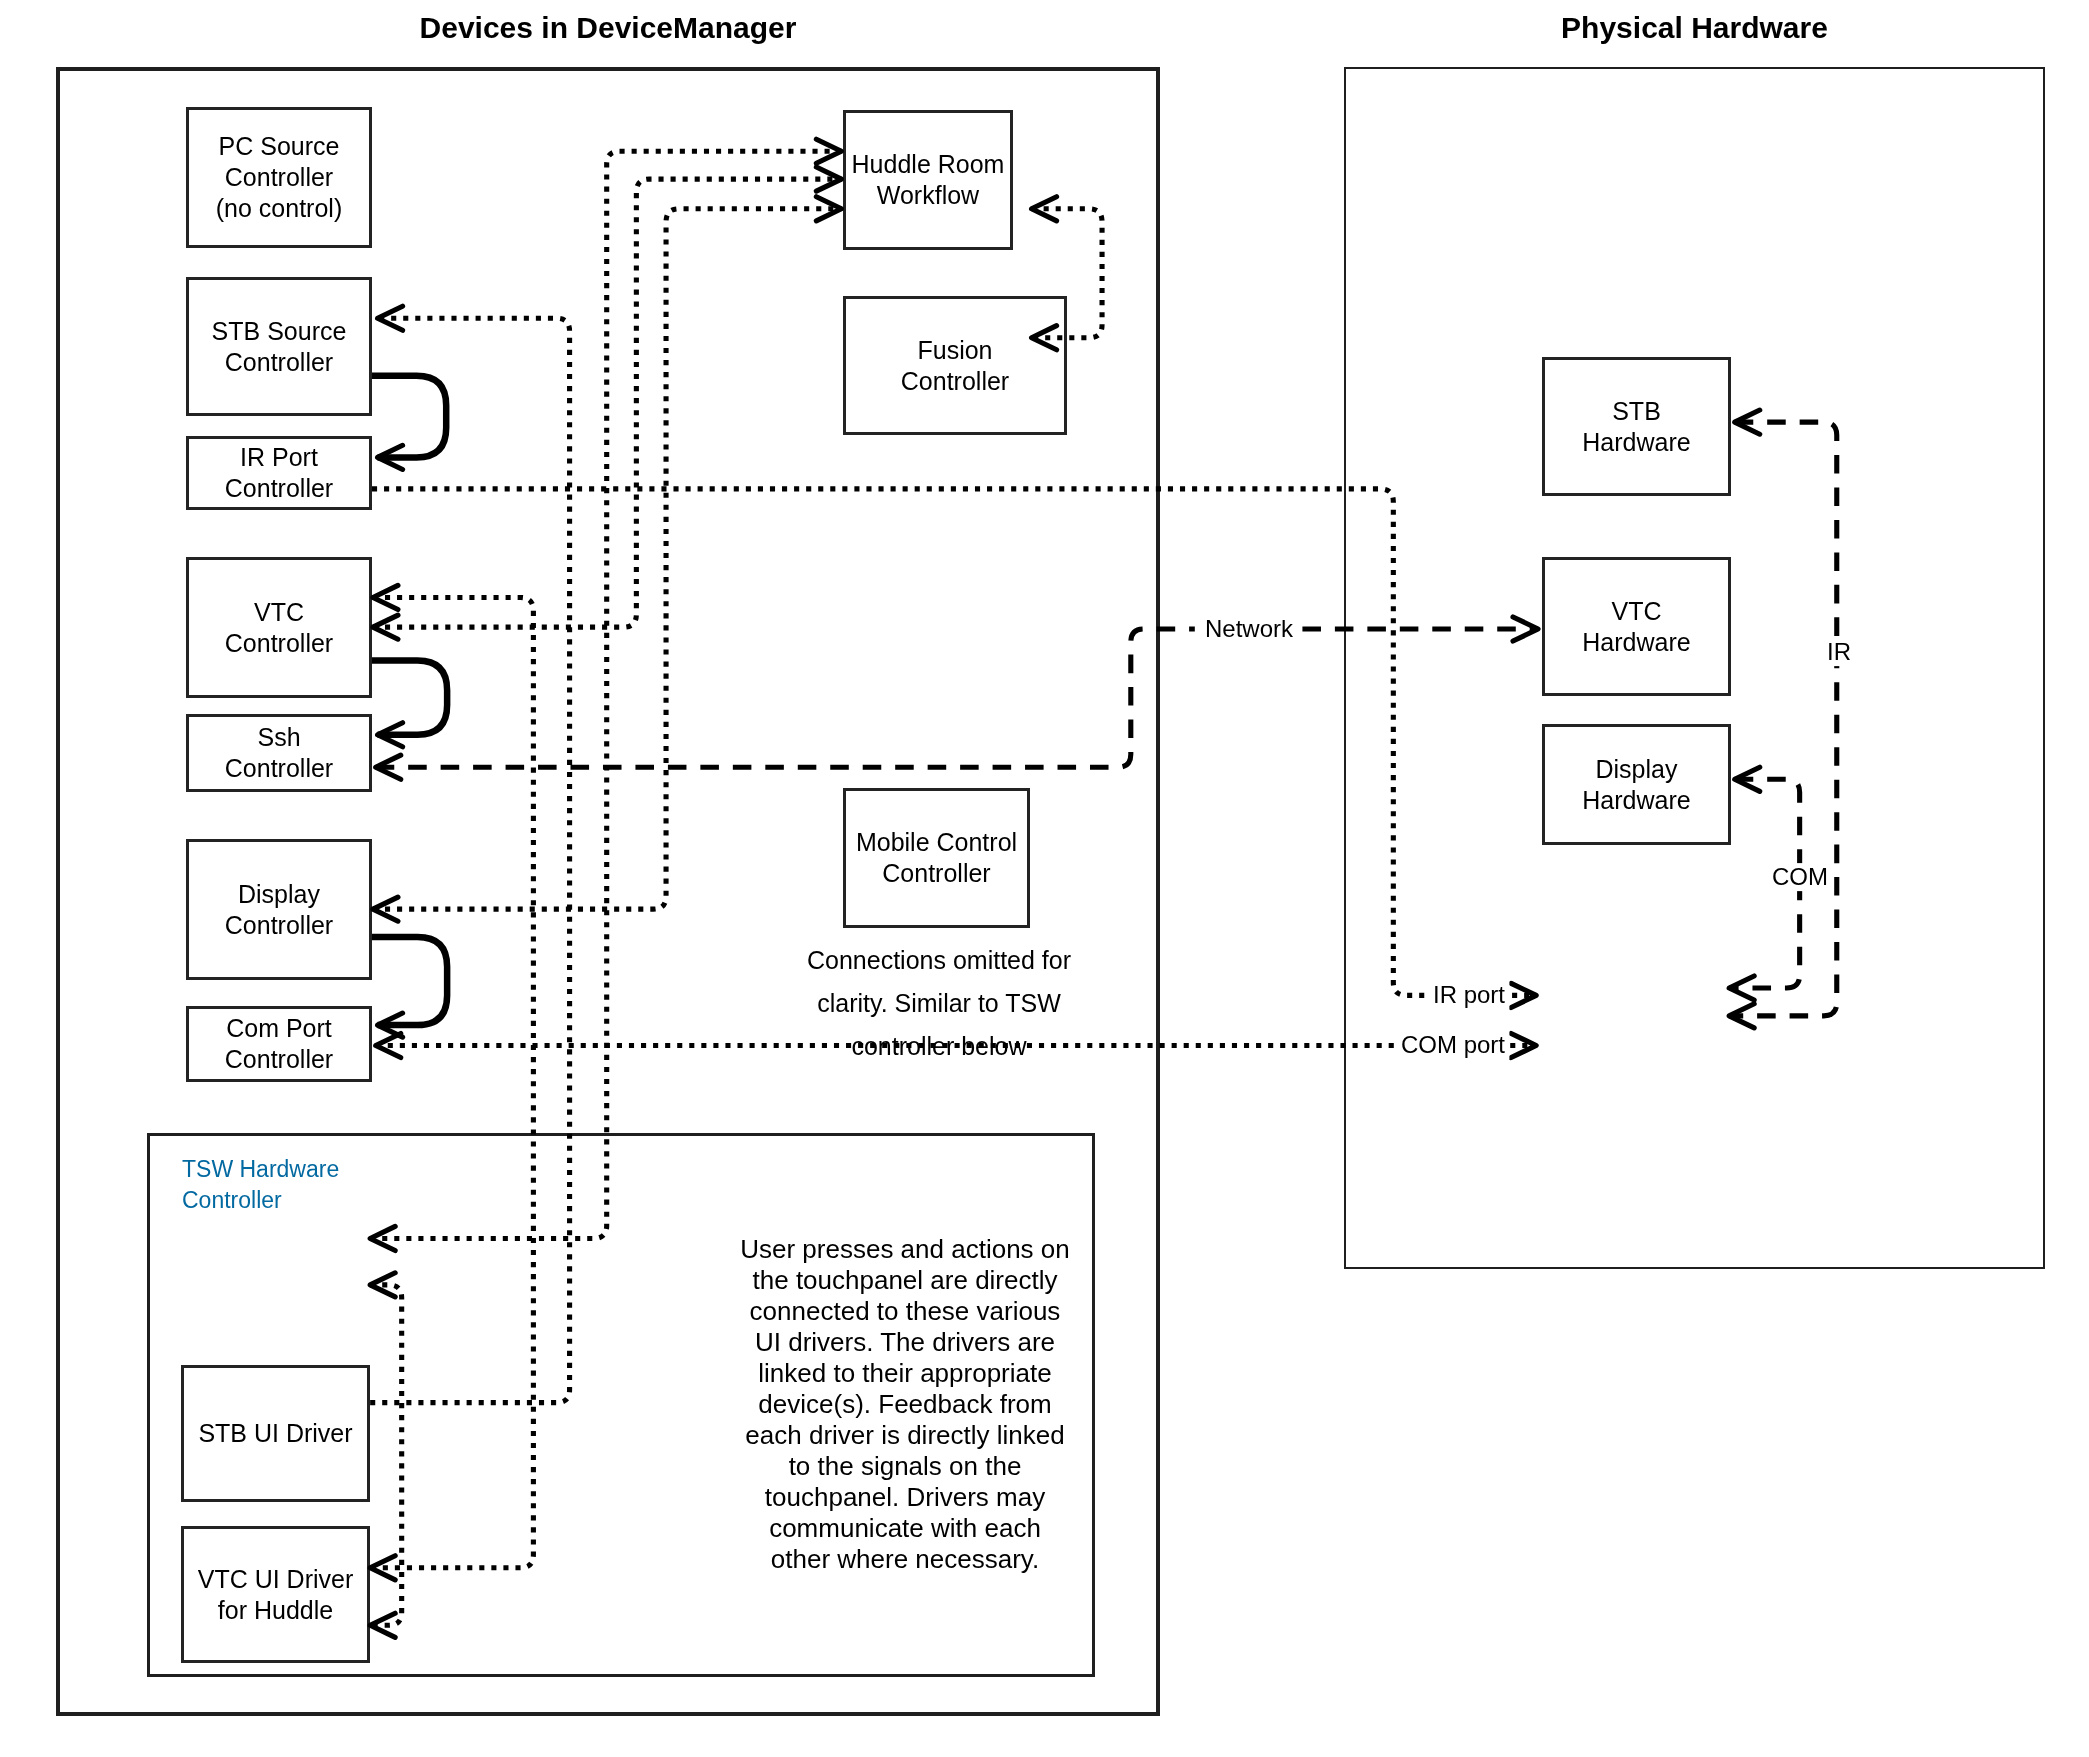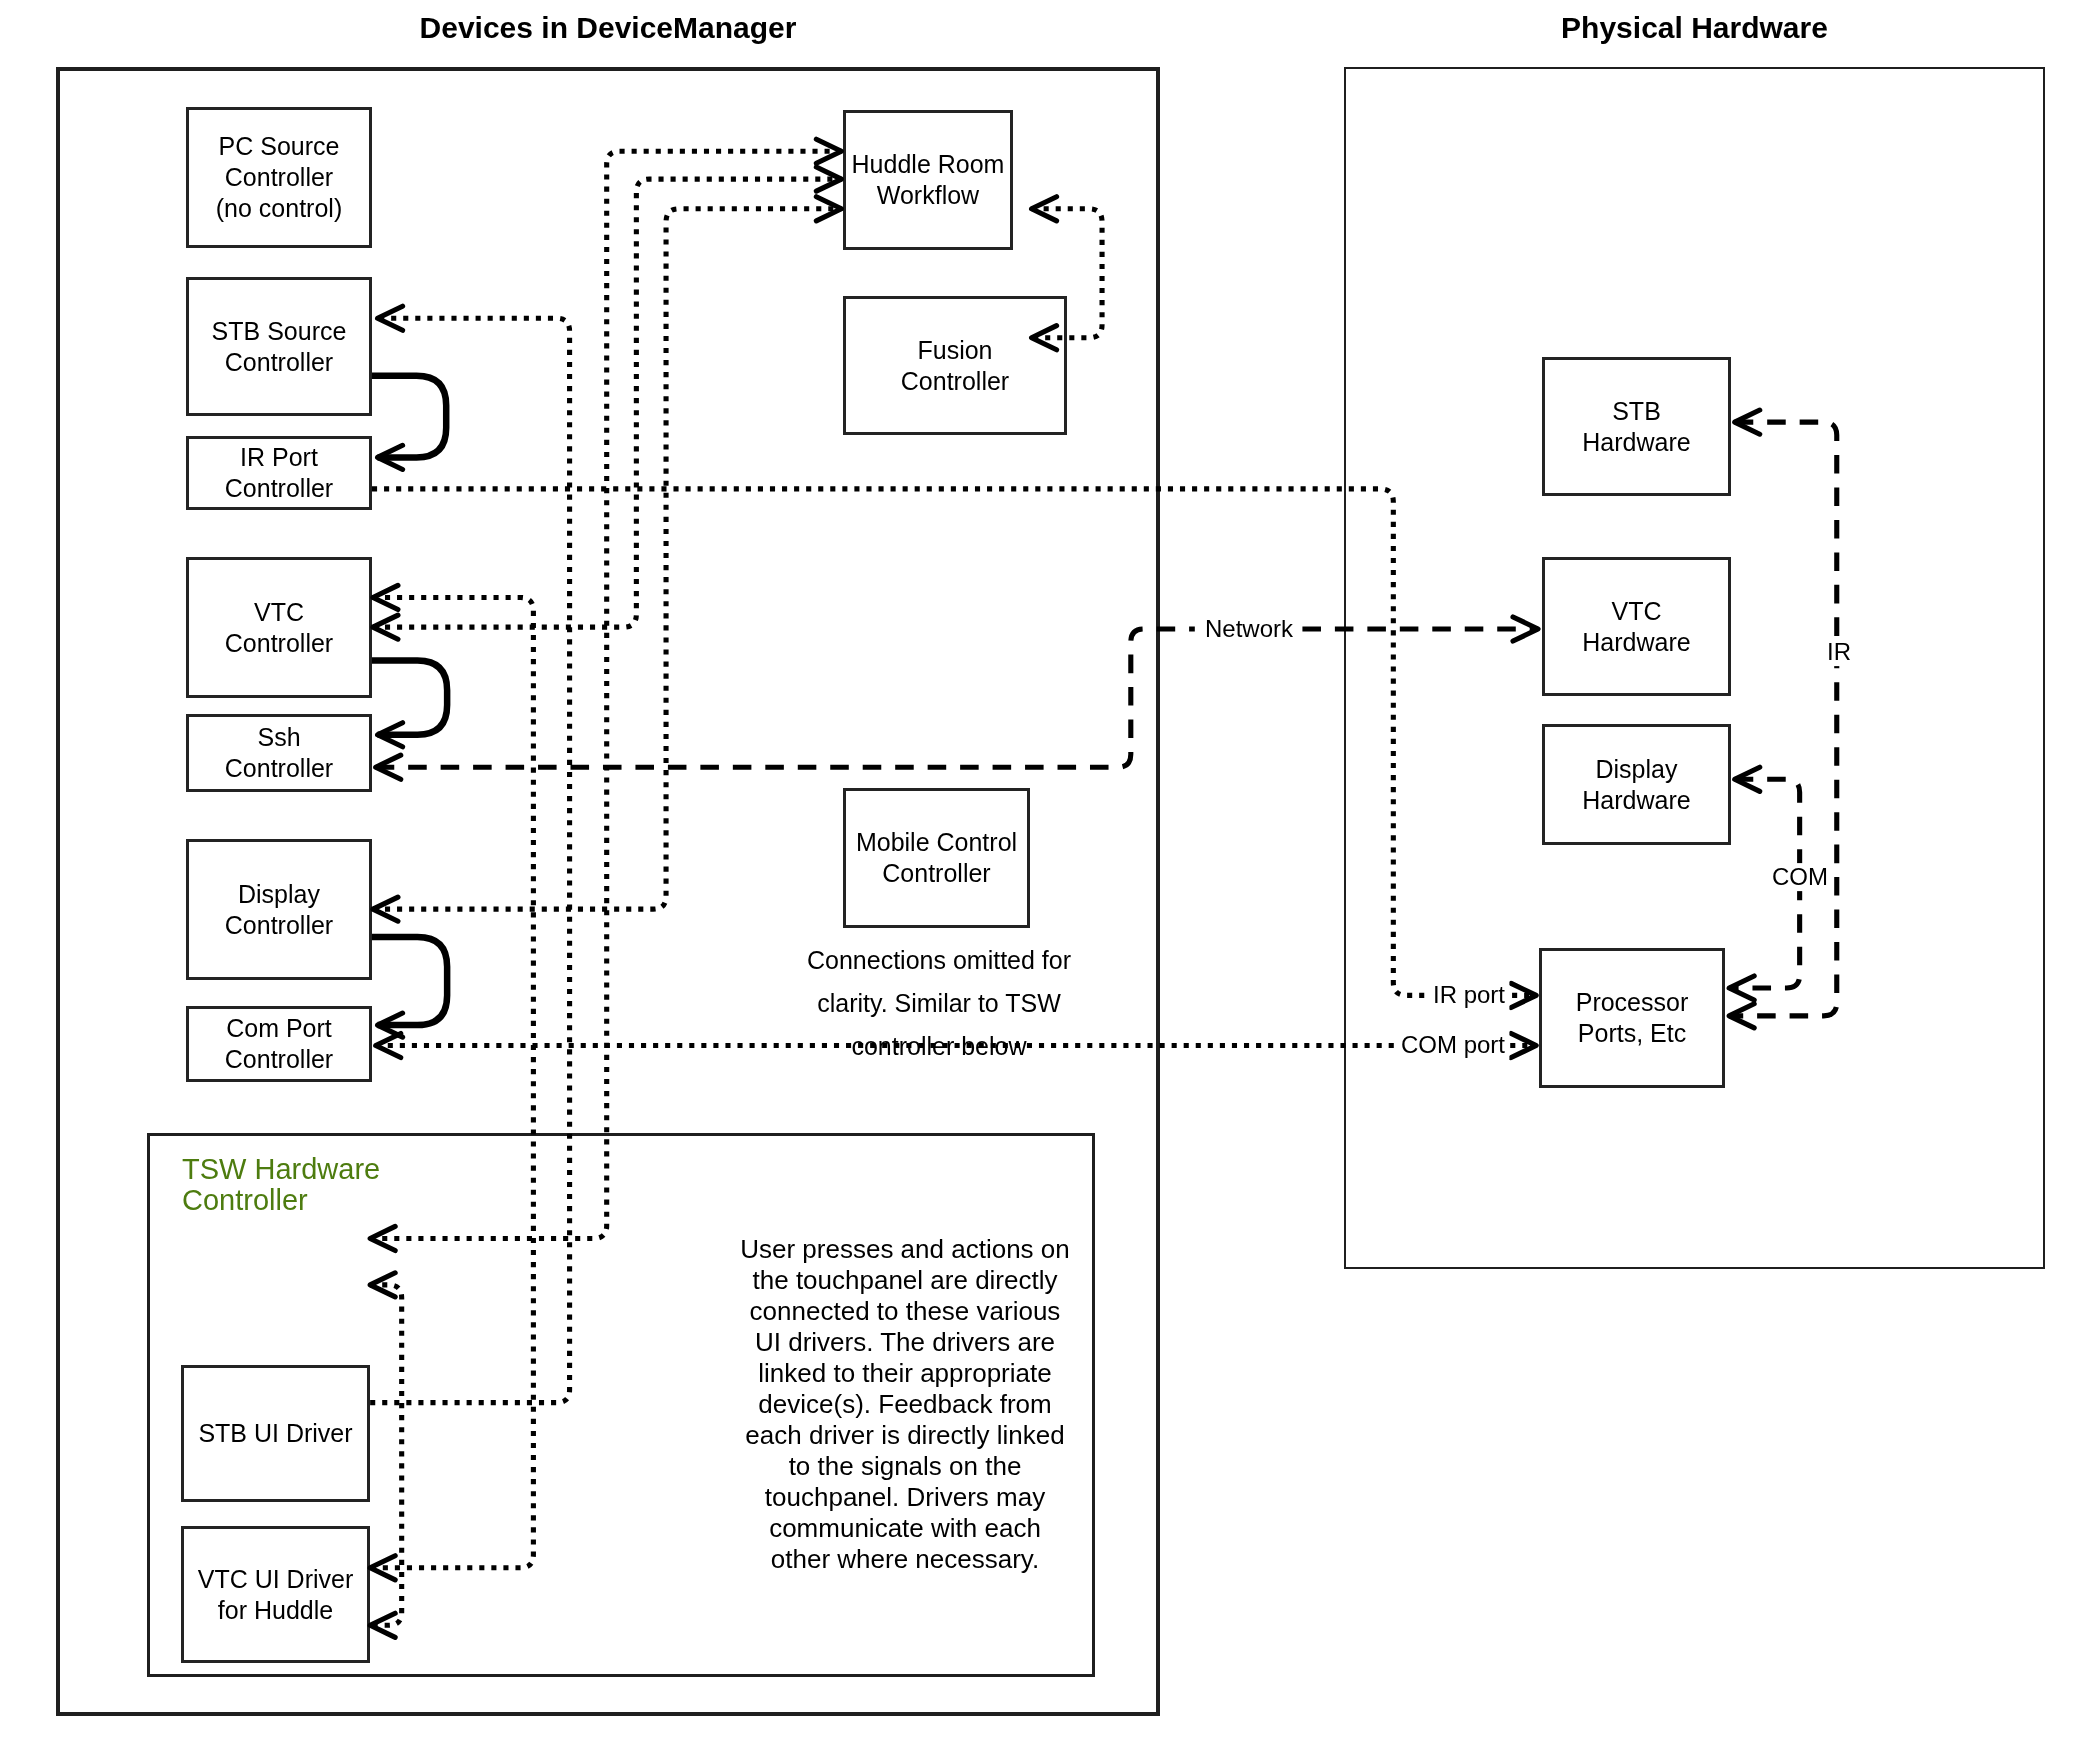--- a/index.html
+++ b/index.html
@@ -12,21 +12,21 @@
   }
   .frame{
     position:absolute;border:3.7px solid #1f1f1f;background:transparent;box-sizing:border-box;
   }
   .node{
     position:absolute;border:3.7px solid #232323;background:#ffffff;box-sizing:border-box;
     display:flex;align-items:center;justify-content:center;text-align:center;
     font-size:25px;line-height:31px;white-space:pre-line;color:#000000;
   }
   .blocklabel{
-    position:absolute;font-size:29px;line-height:31px;white-space:pre-line;color:#4d7c0f;
+    position:absolute;font-size:23px;line-height:31px;white-space:pre-line;color:#0369a1;
   }
   .note{
     position:absolute;font-size:25px;line-height:43px;white-space:pre-line;color:#000000;
     text-align:center;transform:translateX(-50%);
   }
   .para{
     position:absolute;font-size:26px;line-height:31px;white-space:pre-line;color:#000000;
     text-align:center;
   }
   .edgelabel{
@@ -95,22 +95,20 @@
 touchpanel. Drivers may
 communicate with each
 other where necessary.</div>
 
   <div class="node" style="left:1542px;top:357px;width:189px;height:139px;">STB
 Hardware</div>
   <div class="node" style="left:1542px;top:557px;width:189px;height:139px;">VTC
 Hardware</div>
   <div class="node" style="left:1542px;top:724px;width:189px;height:121px;">Display
 Hardware</div>
-  <div class="node" style="left:1539px;top:948px;width:186px;height:140px;">Processor
-Ports, Etc</div>
 
   <svg class="wires" width="2090" height="1758" viewBox="0 0 2253 1895">
     <defs>
       <marker id="arr" markerUnits="userSpaceOnUse" viewBox="-36 -18 40 36" markerWidth="40" markerHeight="36" refX="0" refY="0" orient="auto-start-reverse">
         <path d="M -27,-13 L 0,0 L -27,13" fill="none" stroke="#000000" stroke-width="5.5" stroke-linecap="round" stroke-linejoin="round"></path>
       </marker>
     </defs>
 
     <path class="wire dotted" d="M 399,1335 H 640 Q 654,1335 654,1321 V 177 Q 654,163 668,163 H 907" marker-start="url(#arr)" marker-end="url(#arr)"></path>
 

